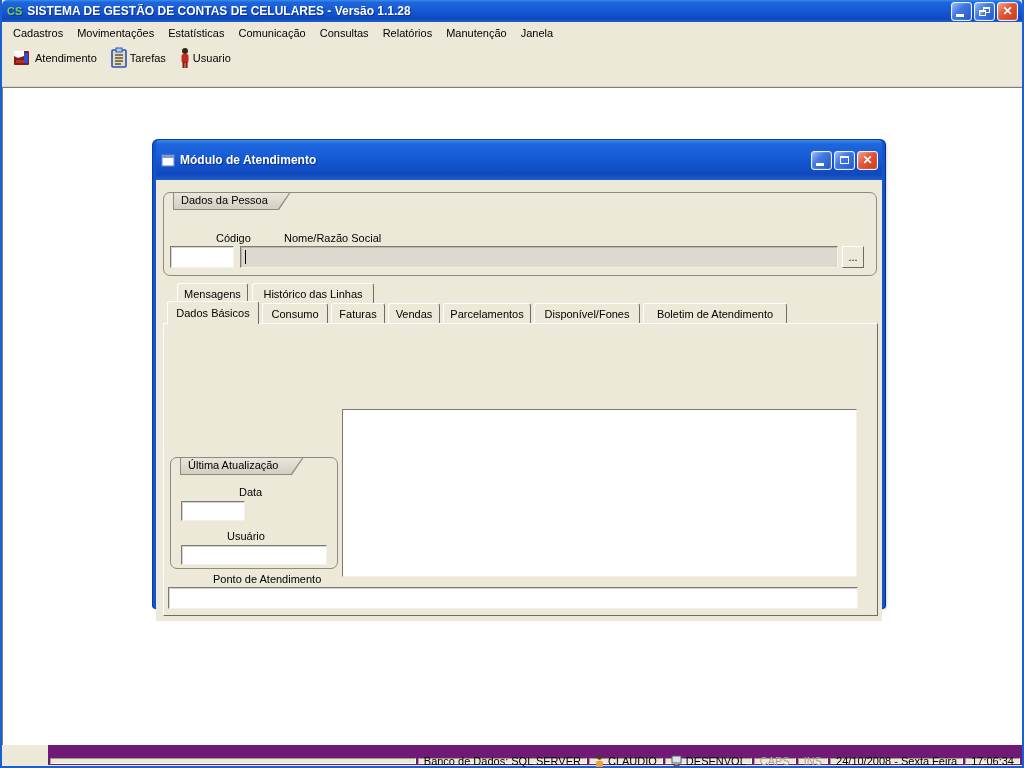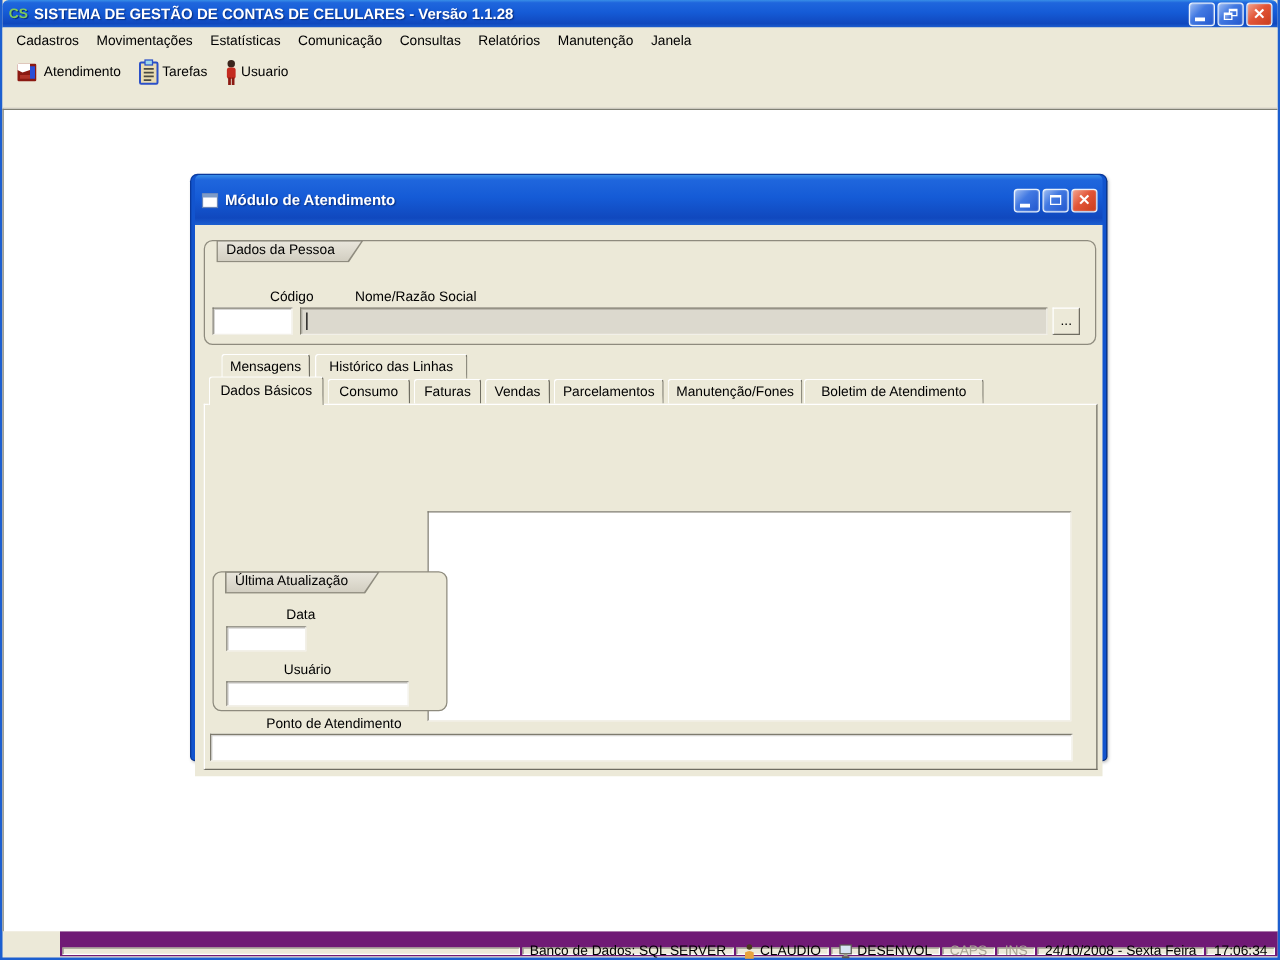--- a/index.html
+++ b/index.html
@@ -210,36 +210,36 @@
         <button class="browse-btn" style="left:686px; top:66px;">...</button>
 
         <span class="tab" style="left:21px; top:103px; height:20px; min-width:70px;">Mensagens</span>
         <span class="tab" style="left:96px; top:103px; height:20px; min-width:122px;">Histórico das Linhas</span>
 
         <span class="tab active" style="left:11px; top:121px; height:23px; min-width:92px;">Dados Básicos</span>
         <span class="tab" style="left:106px; top:123px; height:20px; min-width:66px;">Consumo</span>
         <span class="tab" style="left:175px; top:123px; height:20px; min-width:54px;">Faturas</span>
         <span class="tab" style="left:232px; top:123px; height:20px; min-width:52px;">Vendas</span>
         <span class="tab" style="left:287px; top:123px; height:20px; min-width:88px;">Parcelamentos</span>
-        <span class="tab" style="left:378px; top:123px; height:20px; min-width:106px;">Manutenção/Fones</span>
+        <span class="tab" style="left:378px; top:123px; height:20px; min-width:106px;">Disponível/Fones</span>
         <span class="tab" style="left:487px; top:123px; height:20px; min-width:144px;">Boletim de Atendimento</span>
 
         <div class="tabpage">
 
 
 
           <div class="whitepanel"></div>
 
-          <div class="group" style="left:6px; top:133px; width:188px; height:112px;">
+          <div class="group" style="left:6px; top:133px; width:168px; height:112px;">
             <span class="gtab" style="width:124px;">
               <span class="gouter"></span>
                 <span class="ginner"></span>
               <span class="gtext">Última Atualização</span>
             </span>
-            <span class="lbl" style="left:14px; top:28px;text-align:center;">Data</span>
+            <span class="lbl" style="left:24px; top:28px;text-align:center;">Data</span>
             <input class="field" style="left: 10px; top: 43px; width: 64px; height: 20px;" value="">
             <span class="lbl" style="left:12px; top:72px;">Usuário</span>
             <input class="field" style="left: 10px; top: 87px; width: 146px; height: 20px;" value="">
           </div>
 
           <span class="lbl" style="left:5px; top:249px;">Ponto de Atendimento</span>
           <input class="field" style="left: 4px; top: 263px; width: 690px; height: 22px;" value="">
         </div>
 
       </div>

